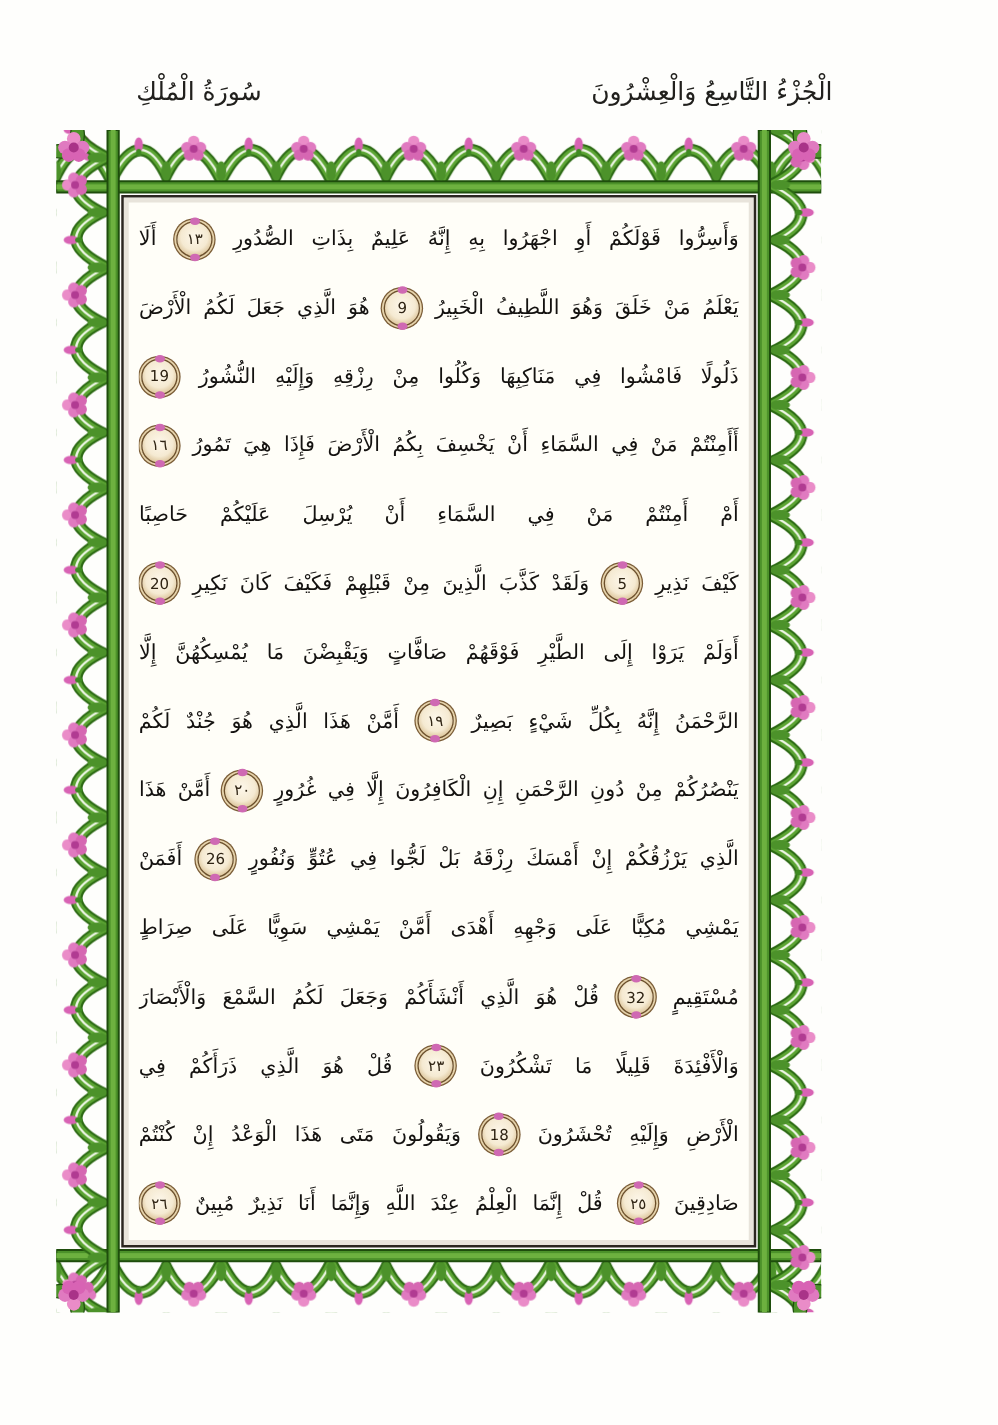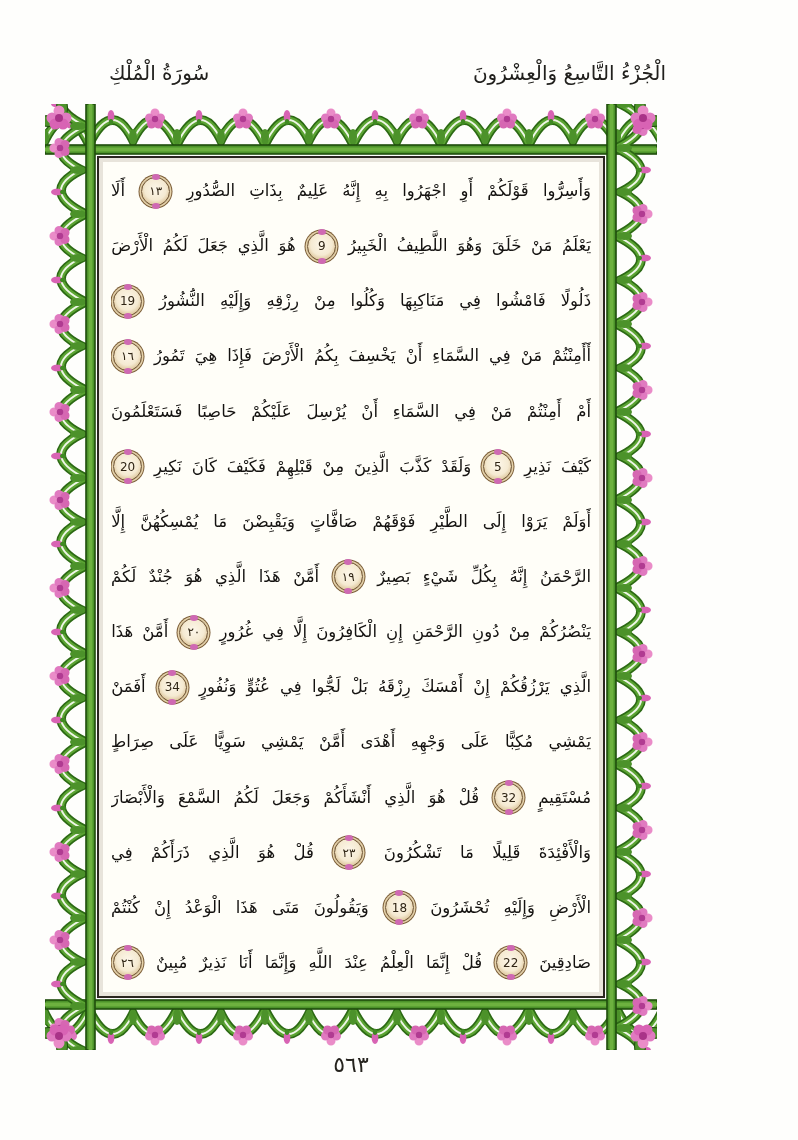--- a/index.html
+++ b/index.html
@@ -175,21 +175,20 @@
         <div class="qline">
           <span class="qword">أَمْ</span>
           <span class="qword">أَمِنْتُمْ</span>
           <span class="qword">مَنْ</span>
           <span class="qword">فِي</span>
           <span class="qword">السَّمَاءِ</span>
           <span class="qword">أَنْ</span>
           <span class="qword">يُرْسِلَ</span>
           <span class="qword">عَلَيْكُمْ</span>
           <span class="qword">حَاصِبًا</span>
-          <span class="qword">فَسَتَعْلَمُونَ</span>
         </div>
         <div class="qline">
           <span class="qword">كَيْفَ</span>
           <span class="qword">نَذِيرِ</span>
           <span class="aya">
             <span class="aya-num">5</span>
           </span>
           <span class="qword">وَلَقَدْ</span>
           <span class="qword">كَذَّبَ</span>
           <span class="qword">الَّذِينَ</span>
@@ -251,21 +250,21 @@
           <span class="qword">يَرْزُقُكُمْ</span>
           <span class="qword">إِنْ</span>
           <span class="qword">أَمْسَكَ</span>
           <span class="qword">رِزْقَهُ</span>
           <span class="qword">بَلْ</span>
           <span class="qword">لَجُّوا</span>
           <span class="qword">فِي</span>
           <span class="qword">عُتُوٍّ</span>
           <span class="qword">وَنُفُورٍ</span>
           <span class="aya">
-            <span class="aya-num">34</span>
+            <span class="aya-num">26</span>
           </span>
           <span class="qword">أَفَمَنْ</span>
         </div>
         <div class="qline">
           <span class="qword">يَمْشِي</span>
           <span class="qword">مُكِبًّا</span>
           <span class="qword">عَلَى</span>
           <span class="qword">وَجْهِهِ</span>
           <span class="qword">أَهْدَى</span>
           <span class="qword">أَمَّنْ</span>
@@ -312,33 +311,32 @@
           <span class="qword">وَيَقُولُونَ</span>
           <span class="qword">مَتَى</span>
           <span class="qword">هَذَا</span>
           <span class="qword">الْوَعْدُ</span>
           <span class="qword">إِنْ</span>
           <span class="qword">كُنْتُمْ</span>
         </div>
         <div class="qline">
           <span class="qword">صَادِقِينَ</span>
           <span class="aya">
-            <span class="aya-num">22</span>
+            <span class="aya-num">٢٥</span>
           </span>
           <span class="qword">قُلْ</span>
           <span class="qword">إِنَّمَا</span>
           <span class="qword">الْعِلْمُ</span>
           <span class="qword">عِنْدَ</span>
           <span class="qword">اللَّهِ</span>
           <span class="qword">وَإِنَّمَا</span>
           <span class="qword">أَنَا</span>
           <span class="qword">نَذِيرٌ</span>
           <span class="qword">مُبِينٌ</span>
           <span class="aya">
             <span class="aya-num">٢٦</span>
           </span>
         </div>
       </div>
   </div>
 
-  <div class="page-number">٥٦٣</div>
 
 </div>
 
 </body></html>

